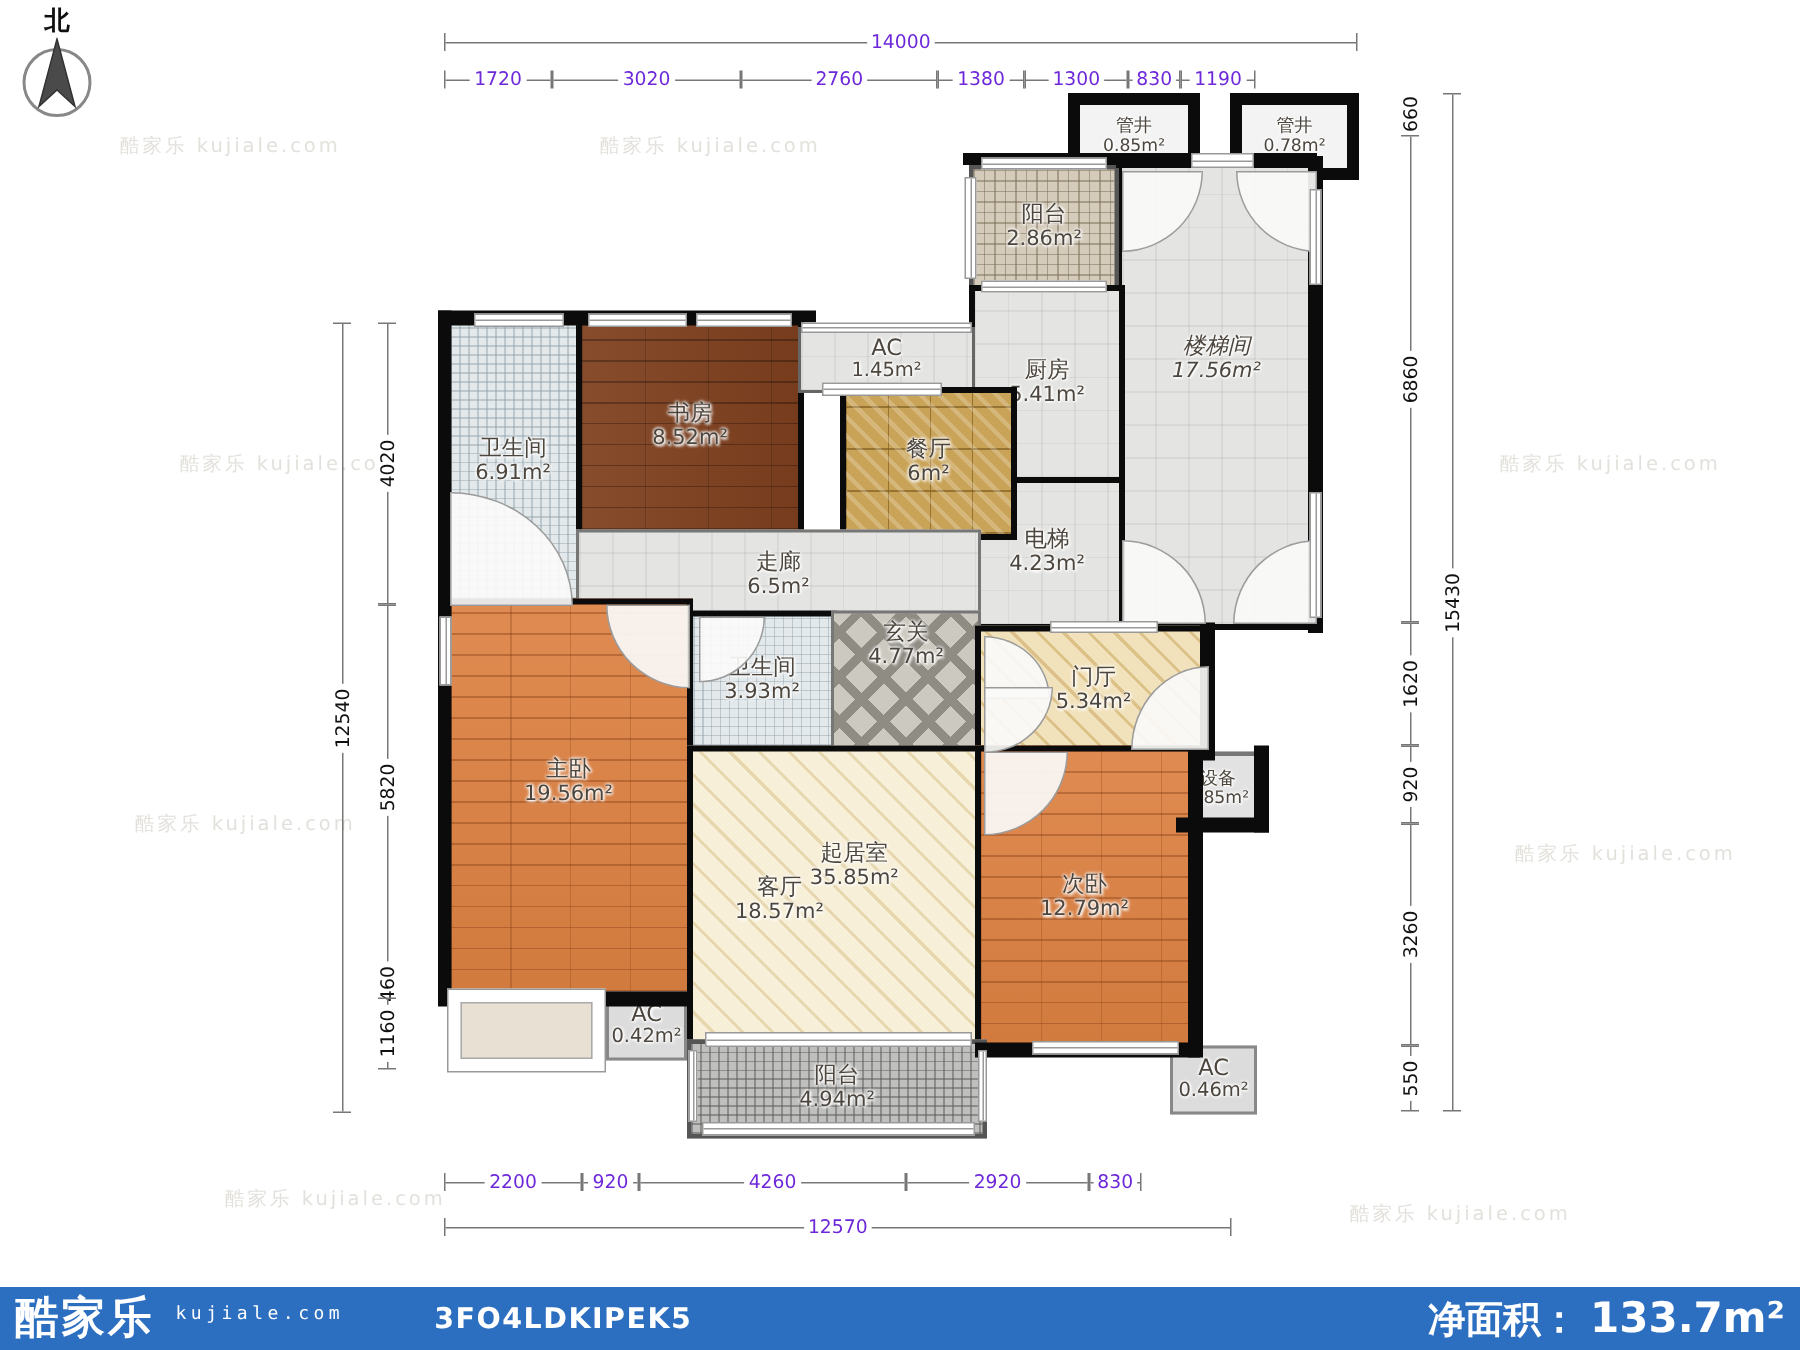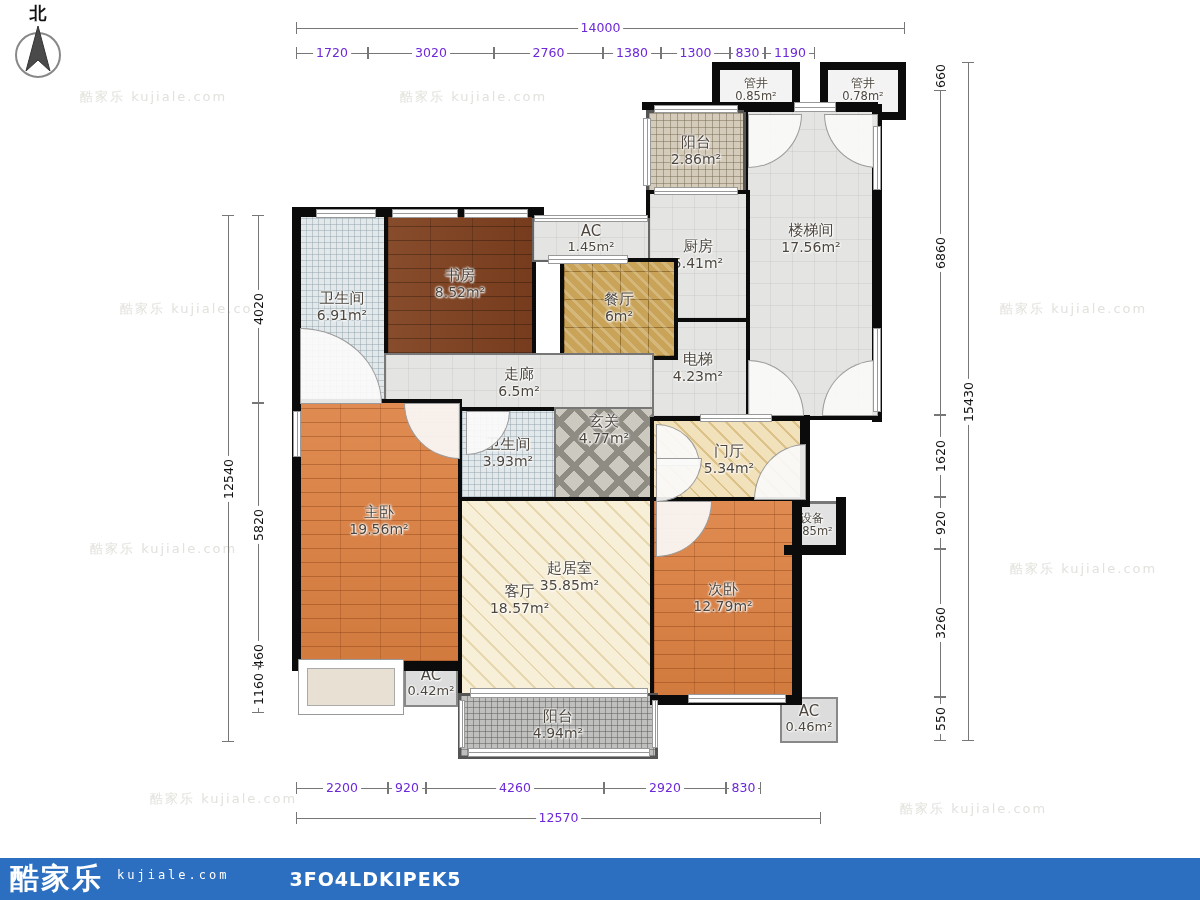--- a/index.html
+++ b/index.html
@@ -103,21 +103,21 @@
 </div>
 
 <div>
 
   <div class="room small t-white" style="left:712px;top:62px;width:88px;height:58px;border-width:8px;">
     <div class="rlabel"><span>管井</span><span class="area">0.85m²</span></div>
   </div>
   <div class="room small t-white" style="left:820px;top:62px;width:86px;height:58px;border-width:8px;">
     <div class="rlabel"><span>管井</span><span class="area">0.78m²</span></div>
   </div>
-  <div class="room t-grey" style="left:744px;top:108px;width:134px;height:312px;">
+  <div class="room t-grey" style="left:744px;top:108px;width:134px;height:312px;font-style:italic;">
     <div class="rlabel" style="top:42%;"><span>楼梯间</span><span class="area">17.56m²</span></div>
   </div>
   <div class="room t-tile-beige" style="left:646px;top:110px;width:100px;height:84px;border-width:3px;border-color:#555;">
     <div class="rlabel"><span>阳台</span><span class="area">2.86m²</span></div>
   </div>
   <div class="room t-grey" style="left:646px;top:190px;width:104px;height:132px;">
     <div class="rlabel"><span>厨房</span><span class="area">5.41m²</span></div>
   </div>
   <div class="room t-grey" style="left:646px;top:318px;width:104px;height:102px;">
     <div class="rlabel"><span>电梯</span><span class="area">4.23m²</span></div>
@@ -226,21 +226,21 @@
       <span>14000</span>
     </div>
 </div>
 <div class="dimrow" style="left:296px;top:47px;">
   <div class="dimh" style="width:72px;">
       <span>1720</span>
     </div>
   <div class="dimh" style="width:126px;">
       <span>3020</span>
     </div>
-  <div class="dimh" style="width:109px;">
+  <div class="dimh" style="width:131px;">
       <span>2760</span>
     </div>
   <div class="dimh" style="width:58px;">
       <span>1380</span>
     </div>
   <div class="dimh" style="width:69px;">
       <span>1300</span>
     </div>
   <div class="dimh" style="width:35px;">
       <span>830</span>
@@ -318,13 +318,17 @@
       <span>15430</span>
     </div>
 </div>
 
 <div class="footer" style="background: rgb(44, 111, 193);">
   <div class="brand">酷家乐</div>
   <div class="urlcode">
     <span class="url">kujiale.com</span>
     <span class="code">3FO4LDKIPEK5</span>
   </div>
+  <div class="right">
+    <span class="netlabel">净面积：</span>
+    <span class="netvalue">133.7m²</span>
+  </div>
 </div>
 
 </body></html>

